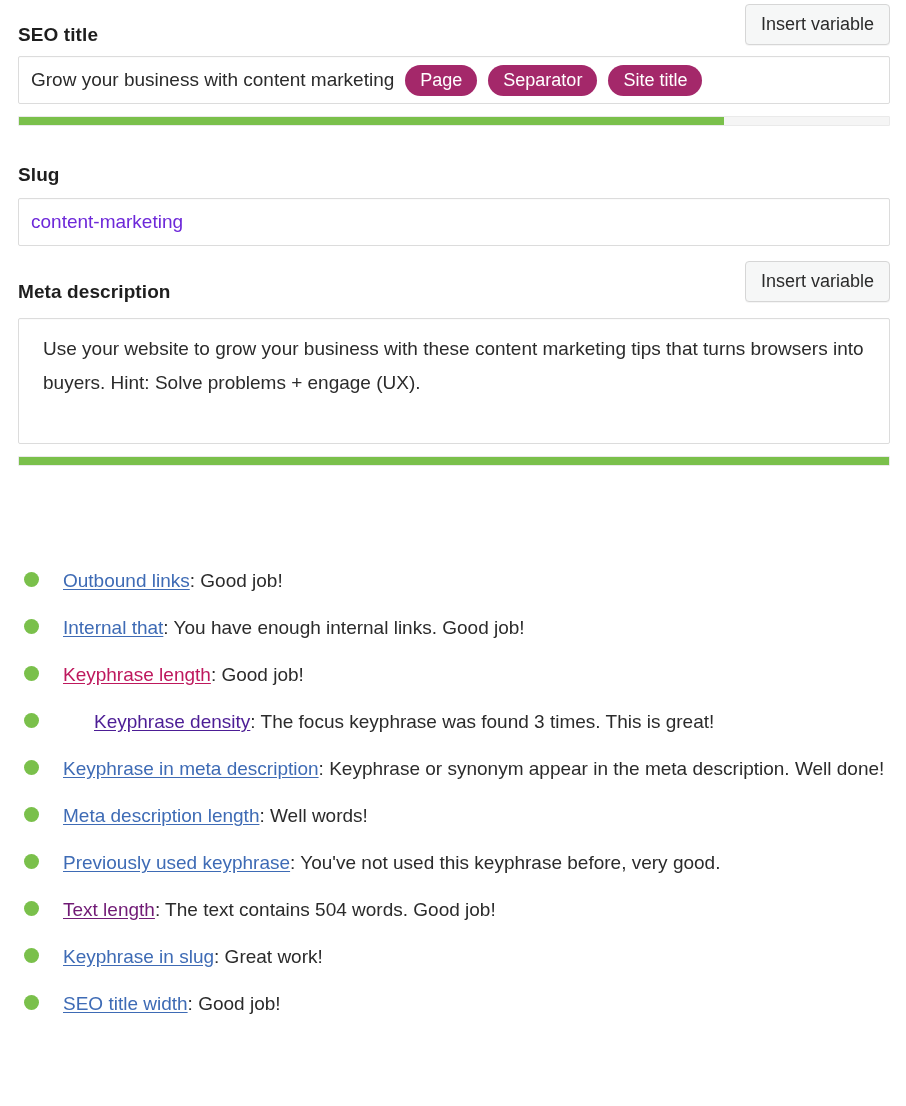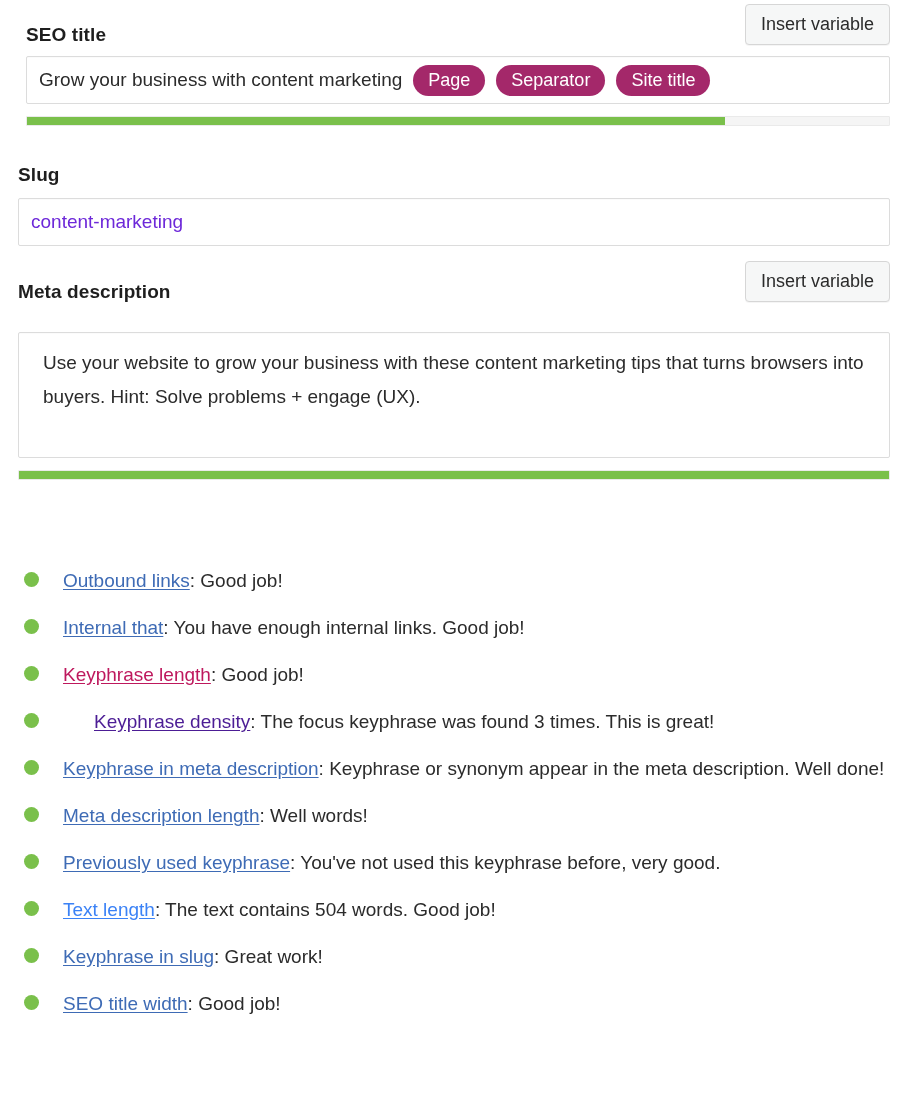--- a/index.html
+++ b/index.html
@@ -169,21 +169,21 @@
     text-decoration: underline;
     text-underline-offset: 2px;
     cursor: pointer;
   }
 </style>
 </head>
 <body>
 
 <div class="panel">
 
-  <div class="field-block" style="position:absolute; left:0; top:12px; width:906px;padding-left:8px;">
+  <div class="field-block" style="position:absolute; left:0; top:12px; width:906px;">
     <div class="field-head">
       <span class="field-label">SEO title</span>
       <button class="insert-variable-btn">Insert variable</button>
     </div>
     <div class="text-input" style="margin-top:10px;">
       <span class="title-input-text">Grow your business with content marketing</span>
       <span class="pill">Page</span>
       <span class="pill">Separator</span>
       <span class="pill">Site title</span>
     </div>
@@ -199,34 +199,34 @@
     <div class="text-input" style="margin-top:12px;">
       <span class="slug-input-text">content-marketing</span>
     </div>
   </div>
 
   <div class="field-block" style="position:absolute; left:0; top:269px; width:906px;">
     <div class="field-head">
       <span class="field-label">Meta description</span>
       <button class="insert-variable-btn">Insert variable</button>
     </div>
-    <div class="textarea-box" style="margin-top:29px;padding-left:24px;">
+    <div class="textarea-box" style="margin-top:15px;padding-left:24px;">
       <p class="textarea-text">Use your website to grow your business with these content marketing tips that turns browsers into buyers. Hint: Solve problems + engage (UX).</p>
     </div>
     <div class="progress-track" style="margin-top:12px;">
       <div class="progress-fill" id="meta-fill" style="width: 100%;"></div>
     </div>
   </div>
 
   <ul class="analysis-list" id="analysis-list">
       <li class="analysis-item"><span class="bullet" style="background: rgb(122, 192, 75);"></span><span class="analysis-text"><a class="analysis-link" style="color: rgb(62, 107, 181);">Outbound links</a><span>: Good job!</span></span></li>
       <li class="analysis-item"><span class="bullet" style="background: rgb(122, 192, 75);"></span><span class="analysis-text"><a class="analysis-link" style="color: rgb(62, 107, 181);">Internal that</a><span>: You have enough internal links. Good job!</span></span></li>
       <li class="analysis-item"><span class="bullet" style="background: rgb(122, 192, 75);"></span><span class="analysis-text"><a class="analysis-link" style="color: #be185d;">Keyphrase length</a><span>: Good job!</span></span></li>
       <li class="analysis-item"><span class="bullet" style="background: rgb(122, 192, 75);"></span><span class="analysis-text"><a class="analysis-link" style="color: #4c1d95; margin-left: 31px;">Keyphrase density</a><span>: The focus keyphrase was found 3 times. This is great!</span></span></li>
       <li class="analysis-item"><span class="bullet" style="background: rgb(122, 192, 75);"></span><span class="analysis-text"><a class="analysis-link" style="color: rgb(62, 107, 181);">Keyphrase in meta description</a><span>: Keyphrase or synonym appear in the meta description. Well done!</span></span></li>
       <li class="analysis-item"><span class="bullet" style="background: rgb(122, 192, 75);"></span><span class="analysis-text"><a class="analysis-link" style="color: rgb(62, 107, 181);">Meta description length</a><span>: Well words!</span></span></li>
       <li class="analysis-item"><span class="bullet" style="background: rgb(122, 192, 75);"></span><span class="analysis-text"><a class="analysis-link" style="color: rgb(62, 107, 181);">Previously used keyphrase</a><span>: You've not used this keyphrase before, very good.</span></span></li>
-      <li class="analysis-item"><span class="bullet" style="background: rgb(122, 192, 75);"></span><span class="analysis-text"><a class="analysis-link" style="color: #3b82f6;">Text length</a><span>: The text contains 504 words. Good job!</span></span></li>
+      <li class="analysis-item"><span class="bullet" style="background: rgb(122, 192, 75);"></span><span class="analysis-text"><a class="analysis-link" style="color: #701a75;">Text length</a><span>: The text contains 504 words. Good job!</span></span></li>
       <li class="analysis-item"><span class="bullet" style="background: rgb(122, 192, 75);"></span><span class="analysis-text"><a class="analysis-link" style="color: rgb(62, 107, 181);">Keyphrase in slug</a><span>: Great work!</span></span></li>
       <li class="analysis-item"><span class="bullet" style="background: rgb(122, 192, 75);"></span><span class="analysis-text"><a class="analysis-link" style="color: rgb(62, 107, 181);">SEO title width</a><span>: Good job!</span></span></li>
     </ul>
 
 </div>
 
 </body></html>

